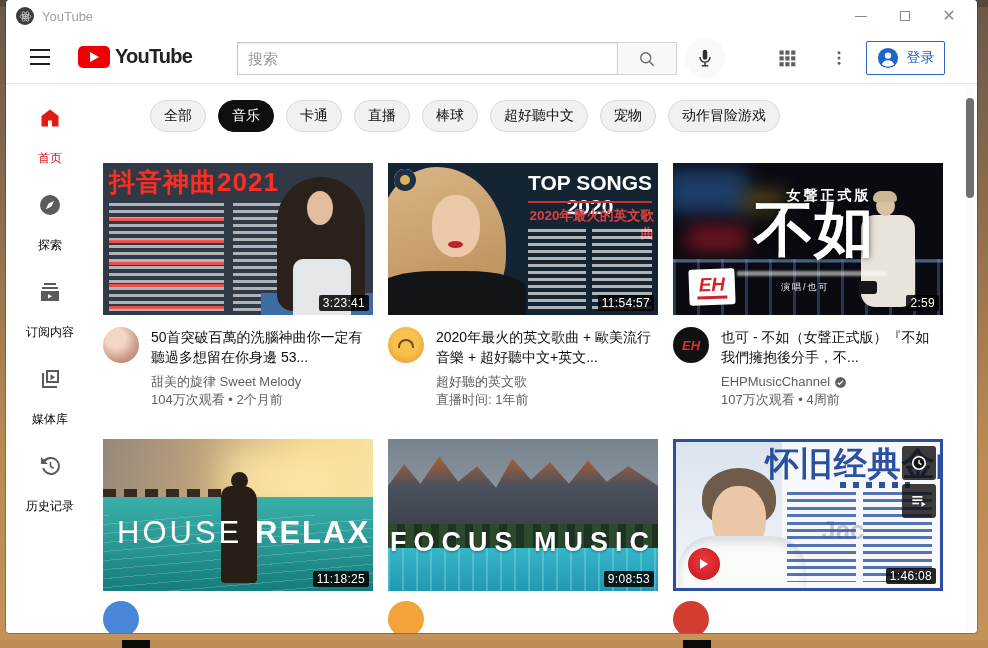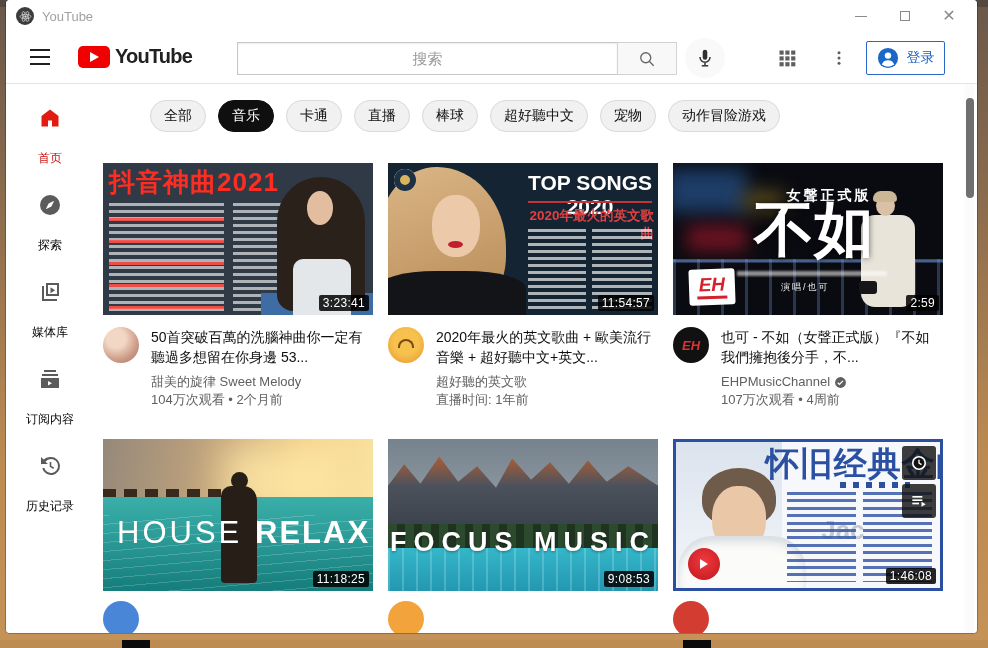--- a/index.html
+++ b/index.html
@@ -35,21 +35,21 @@
   .hamburger i { display:block; height:2px; background:#1f1f1f; }
   .yt-logo { position:absolute; left:72px; top:13px; display:flex; align-items:center; cursor:pointer; }
   .yt-mark { width:32px; height:22px; background:#f00000; border-radius:5px; position:relative; }
   .yt-mark:after { content:""; position:absolute; left:12px; top:6px;
     border-left:9px solid #fff; border-top:5px solid transparent; border-bottom:5px solid transparent; }
   .yt-word { font-size:20px; font-weight:700; letter-spacing:-0.8px; color:#212121; margin-left:5px; }
   .search-box { position:absolute; left:231px; top:10px; width:380px; height:33px;
     border:1px solid #c6c6c6; border-right:none; box-shadow:inset 0 1px 2px rgba(0,0,0,.08);
     display:flex; align-items:center; }
   .search-box input { border:none; outline:none; width:100%; margin:0 10px; font-size:15px;
-    font-family:inherit; color:#111;text-align:center; }
+    font-family:inherit; color:#111; }
   .search-box input::placeholder { color:#9a9a9a; }
   .search-btn { position:absolute; left:611px; top:10px; width:60px; height:33px;
     background:#f8f8f8; border:1px solid #d3d3d3; display:flex; align-items:center; justify-content:center;
     cursor:pointer; }
   .mic-btn { position:absolute; left:679px; top:6px; width:40px; height:40px; border-radius:50%;
     background:#f9f9f9; display:flex; align-items:center; justify-content:center; cursor:pointer; }
   .hdr-ico { position:absolute; top:15px; width:22px; height:22px; display:flex; align-items:center;
     justify-content:center; cursor:pointer; }
   .signin-btn { position:absolute; left:860px; top:9px; width:79px; height:34px;
     border:1px solid #2a66c8; background:#fff; border-radius:2px; display:flex; align-items:center;
@@ -286,34 +286,34 @@
         <span class="lbl">首页</span>
       </div>
       <div class="side-item">
         <svg width="24" height="24" viewBox="0 0 24 24">
           <circle cx="12" cy="12" r="10" fill="#5b5b5b"></circle>
           <path d="M16.2 7.8 10.6 10.6 7.8 16.2l5.6-2.8z" fill="#fff"></path>
         </svg>
         <span class="lbl">探索</span>
       </div>
       <div class="side-item">
+        <svg width="24" height="24" viewBox="0 0 24 24" fill="#5b5b5b">
+          <rect x="6" y="3" width="12" height="2"></rect>
+          <rect x="4" y="7" width="16" height="2"></rect>
+          <path d="M3 11h18v10H3zm7 3v4.5l4-2.25z" fill-rule="evenodd"></path>
+        </svg>
+        <span class="lbl">订阅内容</span>
+      </div>
+      <div class="side-item">
         <svg width="24" height="24" viewBox="0 0 24 24">
           <path d="M4 6v15h15v-2H6V6z" fill="#5b5b5b"></path>
           <path d="M8 3h13v13H8zm2 2v9h9V5z" fill="#5b5b5b" fill-rule="evenodd"></path>
           <path d="M12.5 7.2v6l4.6-3z" fill="#5b5b5b"></path>
         </svg>
         <span class="lbl">媒体库</span>
-      </div>
-      <div class="side-item">
-        <svg width="24" height="24" viewBox="0 0 24 24" fill="#5b5b5b">
-          <rect x="6" y="3" width="12" height="2"></rect>
-          <rect x="4" y="7" width="16" height="2"></rect>
-          <path d="M3 11h18v10H3zm7 3v4.5l4-2.25z" fill-rule="evenodd"></path>
-        </svg>
-        <span class="lbl">订阅内容</span>
       </div>
       <div class="side-item">
         <svg width="24" height="24" viewBox="0 0 24 24">
           <path d="M13 3a9 9 0 1 1-8.72 11.2l1.94-.5A7 7 0 1 0 13 5a7 7 0 0 0-5.6 2.8L10 10H3V3l2.6 2.6A9 9 0 0 1 13 3z" fill="#5b5b5b"></path>
           <path d="M12.5 8v4.4l3.2 1.9" fill="none" stroke="#5b5b5b" stroke-width="1.6"></path>
         </svg>
         <span class="lbl">历史记录</span>
       </div>
     </div>
 

